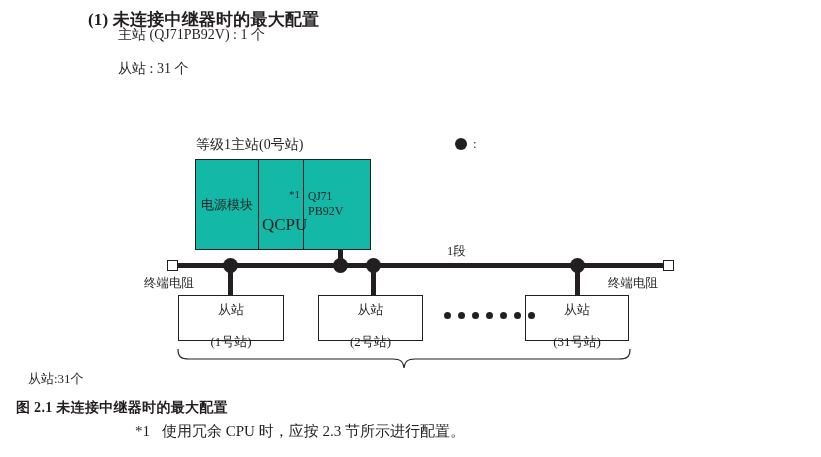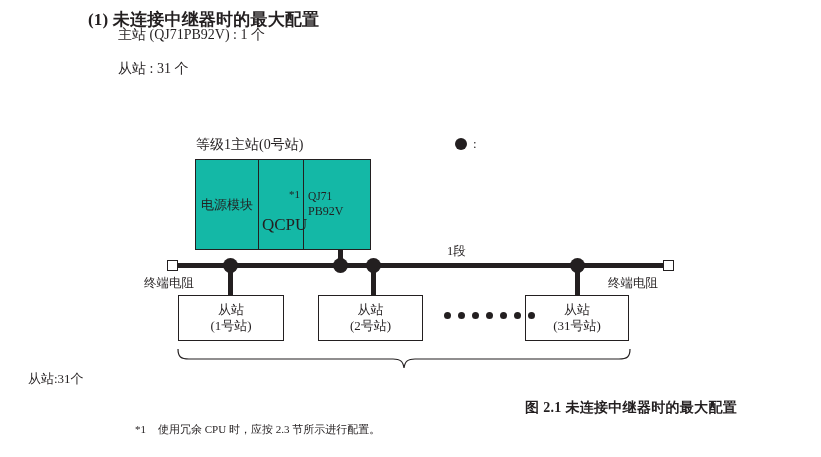--- a/index.html
+++ b/index.html
@@ -51,33 +51,33 @@
   #dot-s31{left:570px;top:258px;}
 
   .stub{width:5px;height:30px;background:#231f20;}
   #stub-s1{left:228px;top:266px;}
   #stub-s2{left:371px;top:266px;}
   #stub-s31{left:575px;top:266px;}
 
   
   .slave{border:1.5px solid #231f20;background:#fff;box-sizing:border-box;height:46px;
          display:flex;flex-direction:column;align-items:center;justify-content:center;line-height:1.22;}
-  .slave span{font-size:13px;white-space:nowrap;}
+  .slave span{font-size:13px;white-space:nowrap;margin-top:16px;}
   #slave-1{left:178px;top:295px;width:106px;}
   #slave-2{left:318px;top:295px;width:105px;}
   #slave-31{left:525px;top:295px;width:104px;}
 
   #ellipsis{left:444px;top:312px;display:flex;gap:7px;align-items:center;}
   #ellipsis i{width:7px;height:7px;border-radius:50%;background:#231f20;display:block;}
 
   
   #brace{left:175px;top:348px;width:458px;height:22px;}
   #brace-label{left:0;top:370px;width:821px;text-align:left;font-size:13px;padding-left:28px;}
-  #fig-caption{left:0;top:399px;width:737px;text-align:right;font-size:14px;font-weight:bold;letter-spacing:.3px;}
-  #footnote{left:135px;top:422px;font-size:11px;white-space:nowrap;}
+  #fig-caption{left:16px;top:399px;width:737px;text-align:left;font-size:14px;font-weight:bold;letter-spacing:.3px;}
+  #footnote{left:135px;top:422px;font-size:15px;white-space:nowrap;}
   #footnote .fn-mark{margin-right:12px;}
 </style>
 </head>
 <body>
 
 <div class="abs" id="heading">(1) 未连接中继器时的最大配置</div>
 <div class="abs" id="line-master">主站 (QJ71PB92V) : 1 个</div>
 <div class="abs" id="line-slave">从站 : 31 个</div>
 
 <div class="abs" id="legend">

